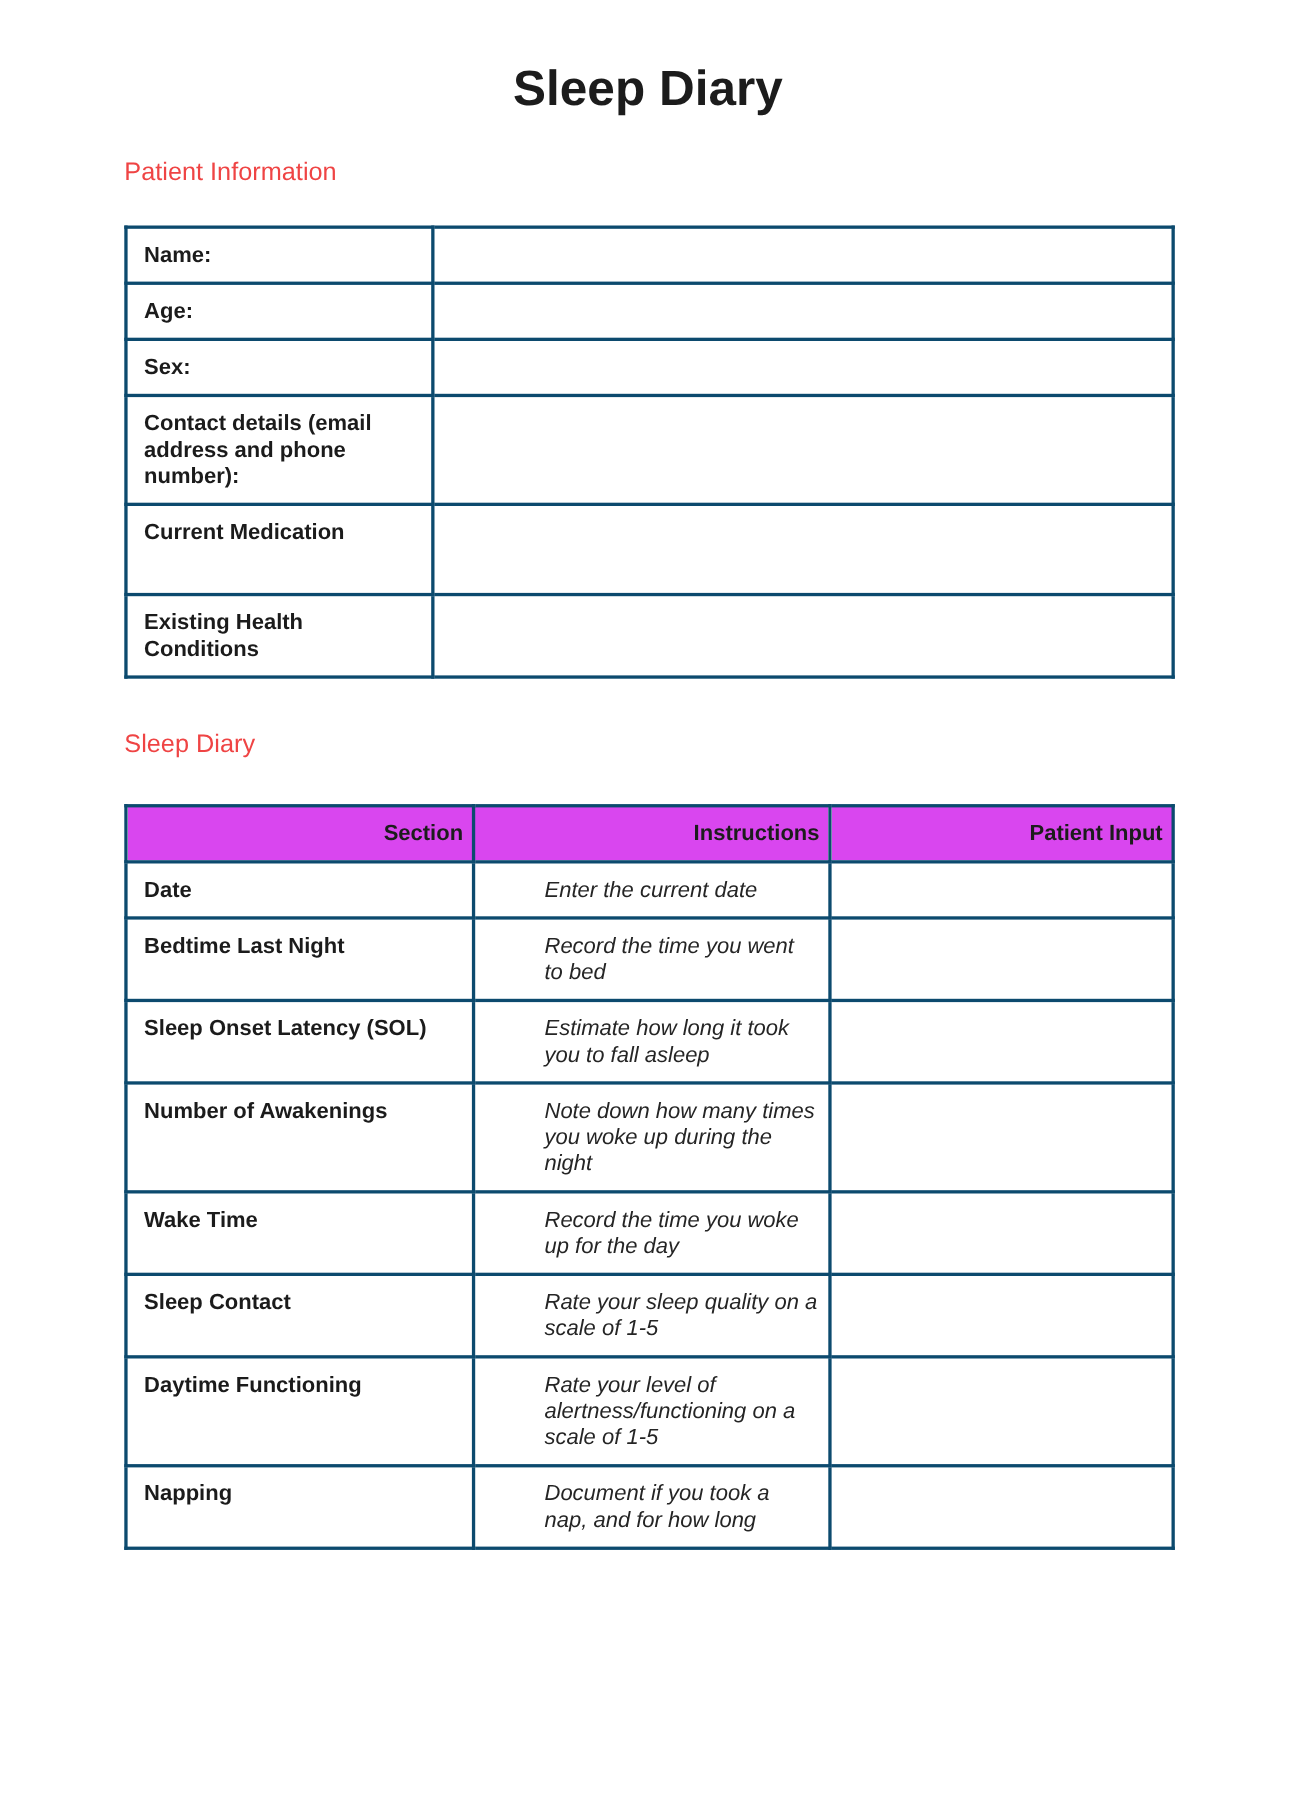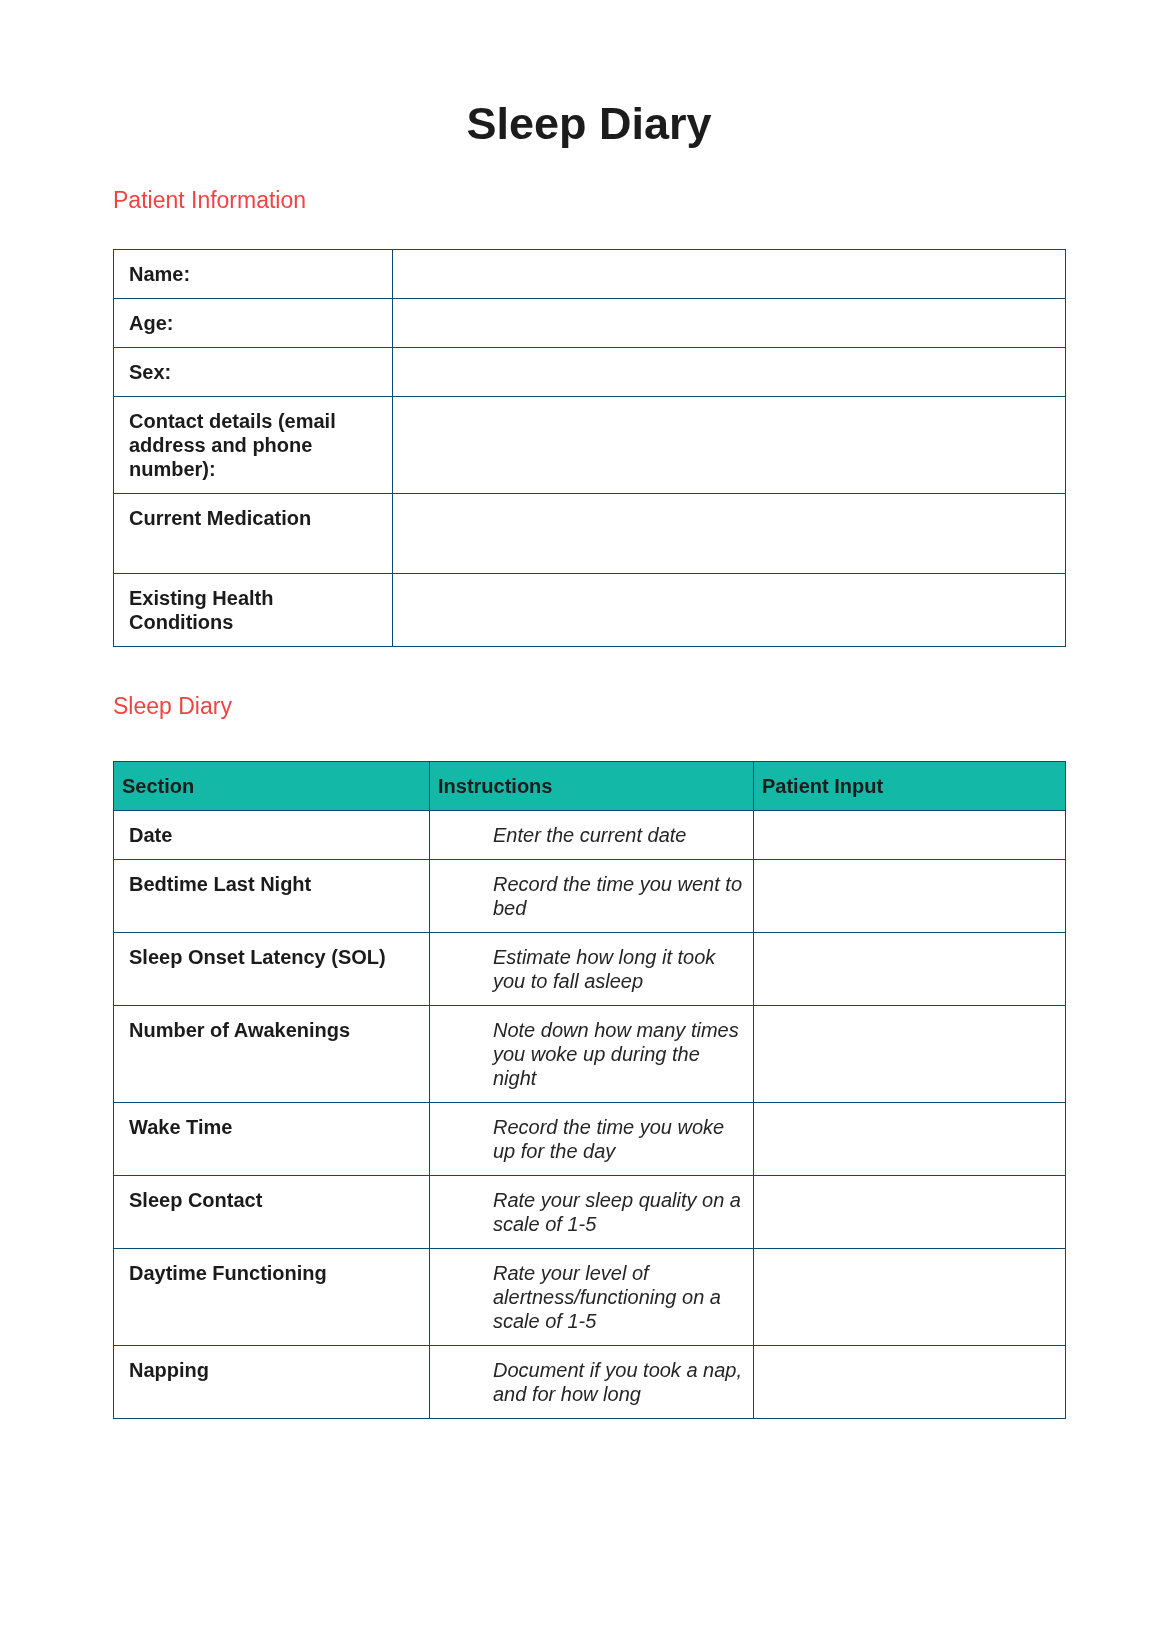--- a/index.html
+++ b/index.html
@@ -5,21 +5,21 @@
   * { box-sizing: content-box; }
   html, body { margin: 0; padding: 0; }
   body {
     width: 1176px;
     min-height: 1630px;
     background: #ffffff;
     font-family: "Liberation Sans", sans-serif;
     color: #1e1e1e;
   }
   .page {
-    padding: 96px 111px 60px 113px;
+    padding: 52px 111px 60px 113px;
     width: 952px;
   }
   .doc-title {
     margin: 0;
     font-size: 45px;
     line-height: 55px;
     font-weight: bold;
     text-align: center;
     color: #1c1c1c;
   }
@@ -32,32 +32,32 @@
   }
   .section-heading.second { margin-top: 46px; }
   table {
     border-collapse: collapse;
     width: 952px;
     table-layout: fixed;
   }
   .patient-table { margin-top: 36px; }
   .diary-table { margin-top: 42px; }
   td, th {
-    border: 1px solid #0c4a6e;
+    border: 3px solid #0c4a6e;
     vertical-align: top;
     font-size: 20px;
     line-height: 24px;
     padding: 12px 10px 12px 15px;
     text-align: left;
     overflow: hidden;
   }
   th {
-    background: #14b8a6;
+    background: #d946ef;
     font-weight: bold;
-    text-align: left;
+    text-align: right;
     vertical-align: middle;
     padding: 12px 8px;
     color: #1c1c1c;
   }
   .label-cell { font-weight: bold; color: #1b1b1b; }
   .label-cell .cell-text { max-width: 254px; }
   .row-current-medication td { height: 55px; }
   .section-cell { font-weight: bold; color: #1b1b1b; }
   .section-cell .cell-text { max-width: 260px; }
   .instructions-cell { font-style: italic; color: #252525; }

